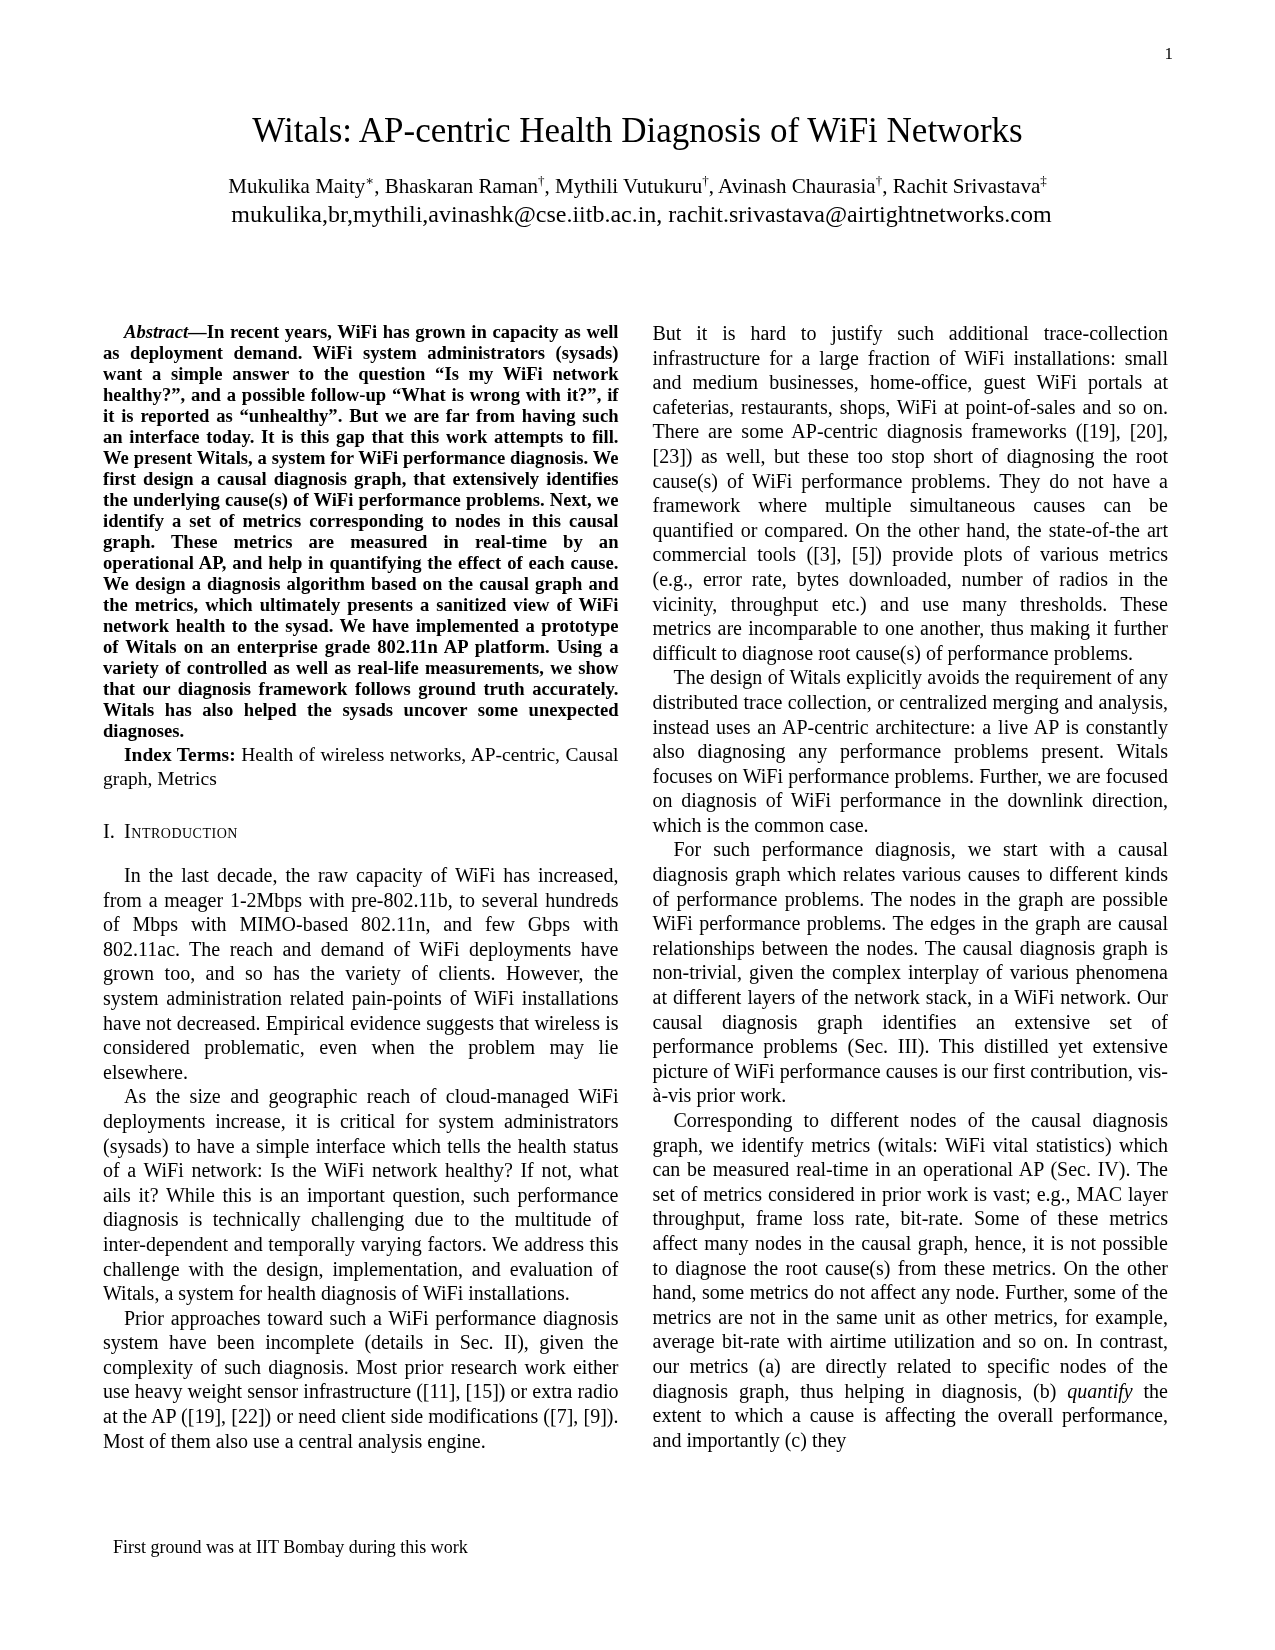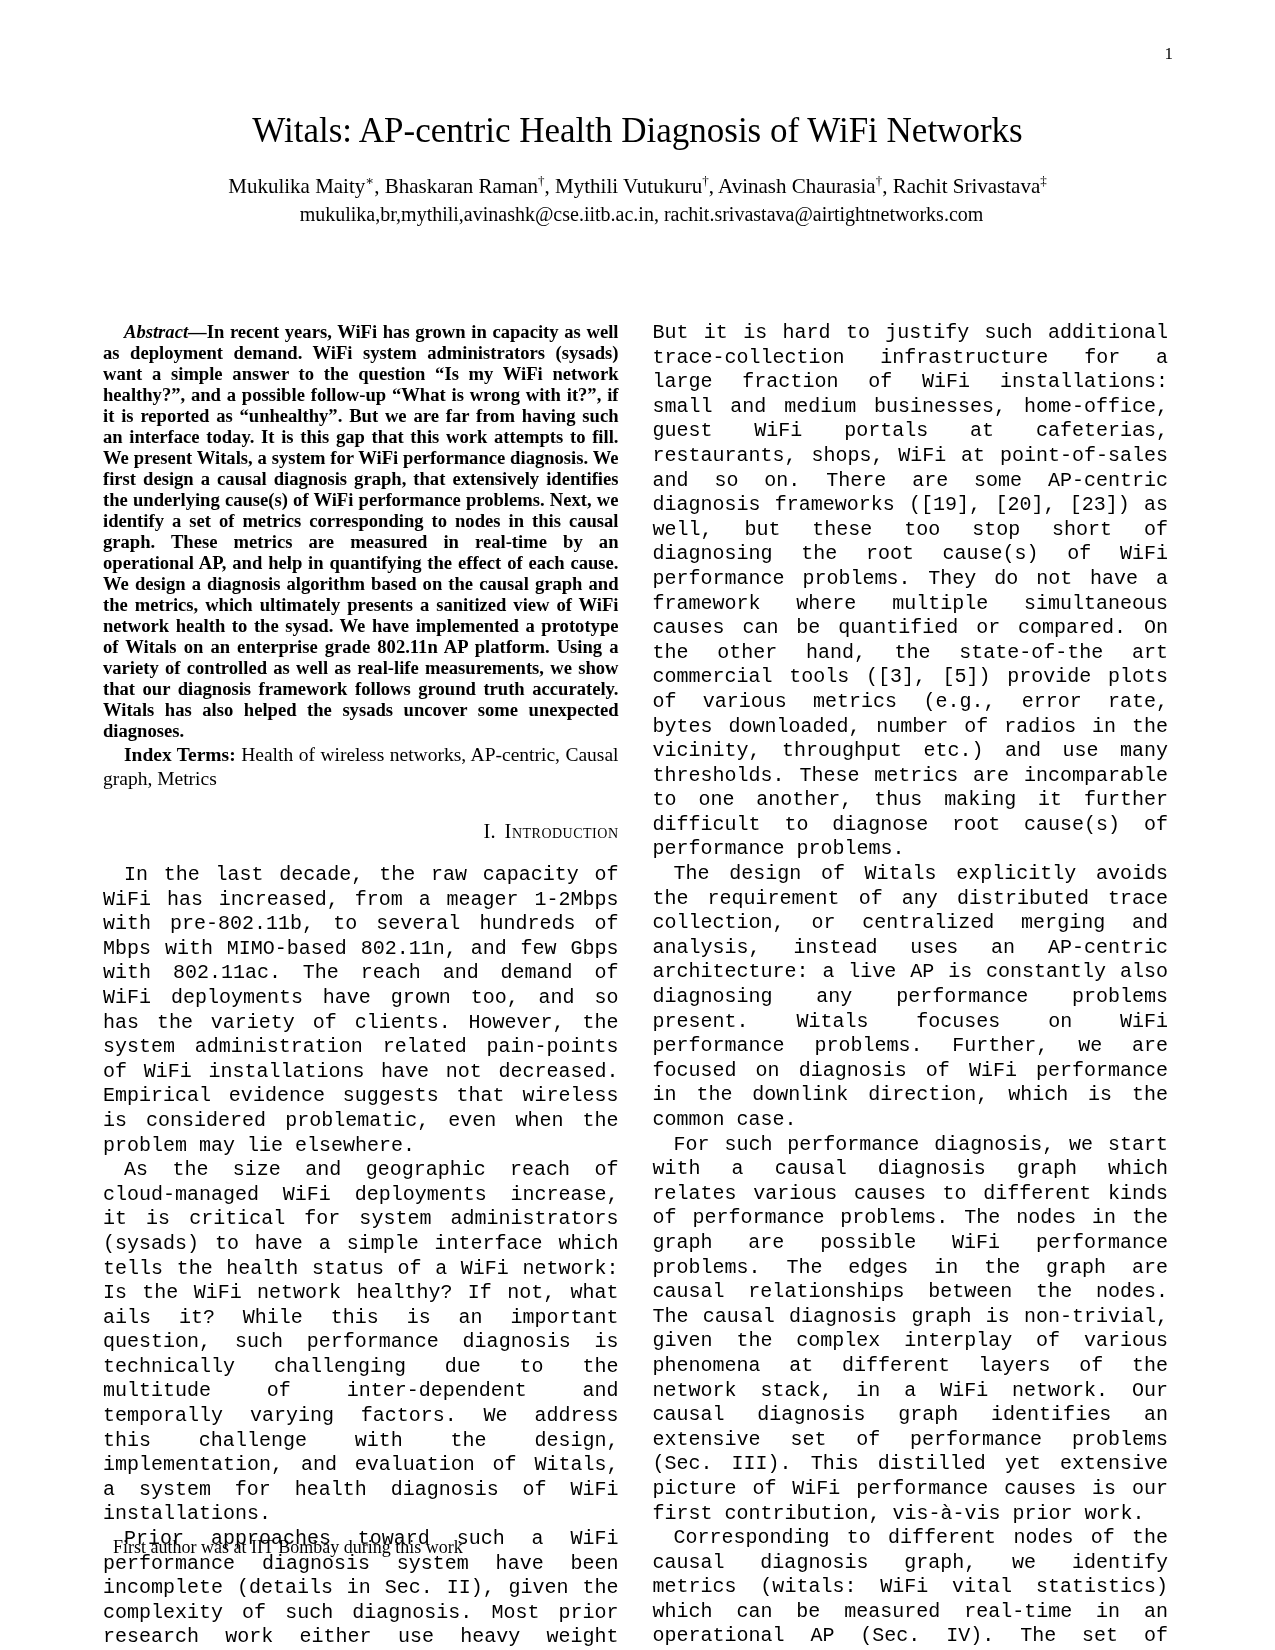--- a/index.html
+++ b/index.html
@@ -21,47 +21,47 @@
   .header { padding-top: 100px; text-align: center; }
   .title {
     font-size: 35px;
     line-height: 61px;
     font-weight: 400;
     margin: 0 auto;
     max-width: 930px;
   }
   sup { font-size: 0.62em; vertical-align: super; line-height: 0; }
   .authors { margin-top: 13px; font-size: 21px; line-height: 25px; }
-  .emails { margin-top: 3px; font-size: 20px; line-height: 24px; padding-left: 8px; }
+  .emails { margin-top: 3px; font-size: 24px; line-height: 24px; padding-left: 8px; }
   .affiliations { margin-top: 3px; font-size: 20px; line-height: 24px; }
   .columns {
     display: flex;
     gap: 34px;
     margin: 95px 107px 0 103px;
   }
   .col { flex: 1; min-width: 0; text-align: justify; }
   p { margin: 0; }
-  .body-text { font-size: 20px; line-height: 24.6px; font-family: Liberation Mono, monospace; }
+  .body-text { font-size: 20px; line-height: 24.6px; }
   .indent { text-indent: 21px; }
   .abstract {
     font-size: 18.6px;
     line-height: 21px;
     font-weight: bold;
     text-indent: 21px;
   }
   .abstract .lead { font-style: italic; }
   .index-terms {
     font-size: 19.5px;
     line-height: 24px;
     text-indent: 21px;
     margin-top: 2px;
   }
   .index-terms .label { font-weight: bold; }
   .section-heading {
-    text-align: right;
+    text-align: left;
     font-size: 20.5px;
     font-weight: 400;
     margin: 29px 0 20px 0;
   }
   .section-heading .num { margin-right: 9px; }
   .smallcaps { font-variant: small-caps; letter-spacing: 0.5px; }
   .footnote {
     position: absolute;
     left: 103px;
     top: 1537px;
@@ -106,15 +106,15 @@
 
     <div class="col">
       <p class="body-text">But it is hard to justify such additional trace-collection infrastructure for a large fraction of WiFi installations: small and medium businesses, home-office, guest WiFi portals at cafeterias, restaurants, shops, WiFi at point-of-sales and so on. There are some AP-centric diagnosis frameworks ([19], [20], [23]) as well, but these too stop short of diagnosing the root cause(s) of WiFi performance problems. They do not have a framework where multiple simultaneous causes can be quantified or compared. On the other hand, the state-of-the art commercial tools ([3], [5]) provide plots of various metrics (e.g., error rate, bytes downloaded, number of radios in the vicinity, throughput etc.) and use many thresholds. These metrics are incomparable to one another, thus making it further difficult to diagnose root cause(s) of performance problems.</p>
       <p class="body-text indent">The design of Witals explicitly avoids the requirement of any distributed trace collection, or centralized merging and analysis, instead uses an AP-centric architecture: a live AP is constantly also diagnosing any performance problems present. Witals focuses on WiFi performance problems. Further, we are focused on diagnosis of WiFi performance in the downlink direction, which is the common case.</p>
       <p class="body-text indent">For such performance diagnosis, we start with a causal diagnosis graph which relates various causes to different kinds of performance problems. The nodes in the graph are possible WiFi performance problems. The edges in the graph are causal relationships between the nodes. The causal diagnosis graph is non-trivial, given the complex interplay of various phenomena at different layers of the network stack, in a WiFi network. Our causal diagnosis graph identifies an extensive set of performance problems (Sec. III). This distilled yet extensive picture of WiFi performance causes is our first contribution, vis-à-vis prior work.</p>
       <p class="body-text indent"><span>Corresponding to different nodes of the causal diagnosis graph, we identify metrics (witals: WiFi vital statistics) which can be measured real-time in an operational AP (Sec. IV). The set of metrics considered in prior work is vast; e.g., MAC layer throughput, frame loss rate, bit-rate. Some of these metrics affect many nodes in the causal graph, hence, it is not possible to diagnose the root cause(s) from these metrics. On the other hand, some metrics do not affect any node. Further, some of the metrics are not in the same unit as other metrics, for example, average bit-rate with airtime utilization and so on. In contrast, our metrics (a) are directly related to specific nodes of the diagnosis graph, thus helping in diagnosis, (b) </span><span class="italic">quantify</span><span> the extent to which a cause is affecting the overall performance, and importantly (c) they</span></p>
     </div>
 
   </div>
 
-  <div class="footnote">First author was at IIT Bombay during this work</div>
+  <div class="footnote">First ground was at IIT Bombay during this work</div>
 
 </div>
 
 </body></html>

